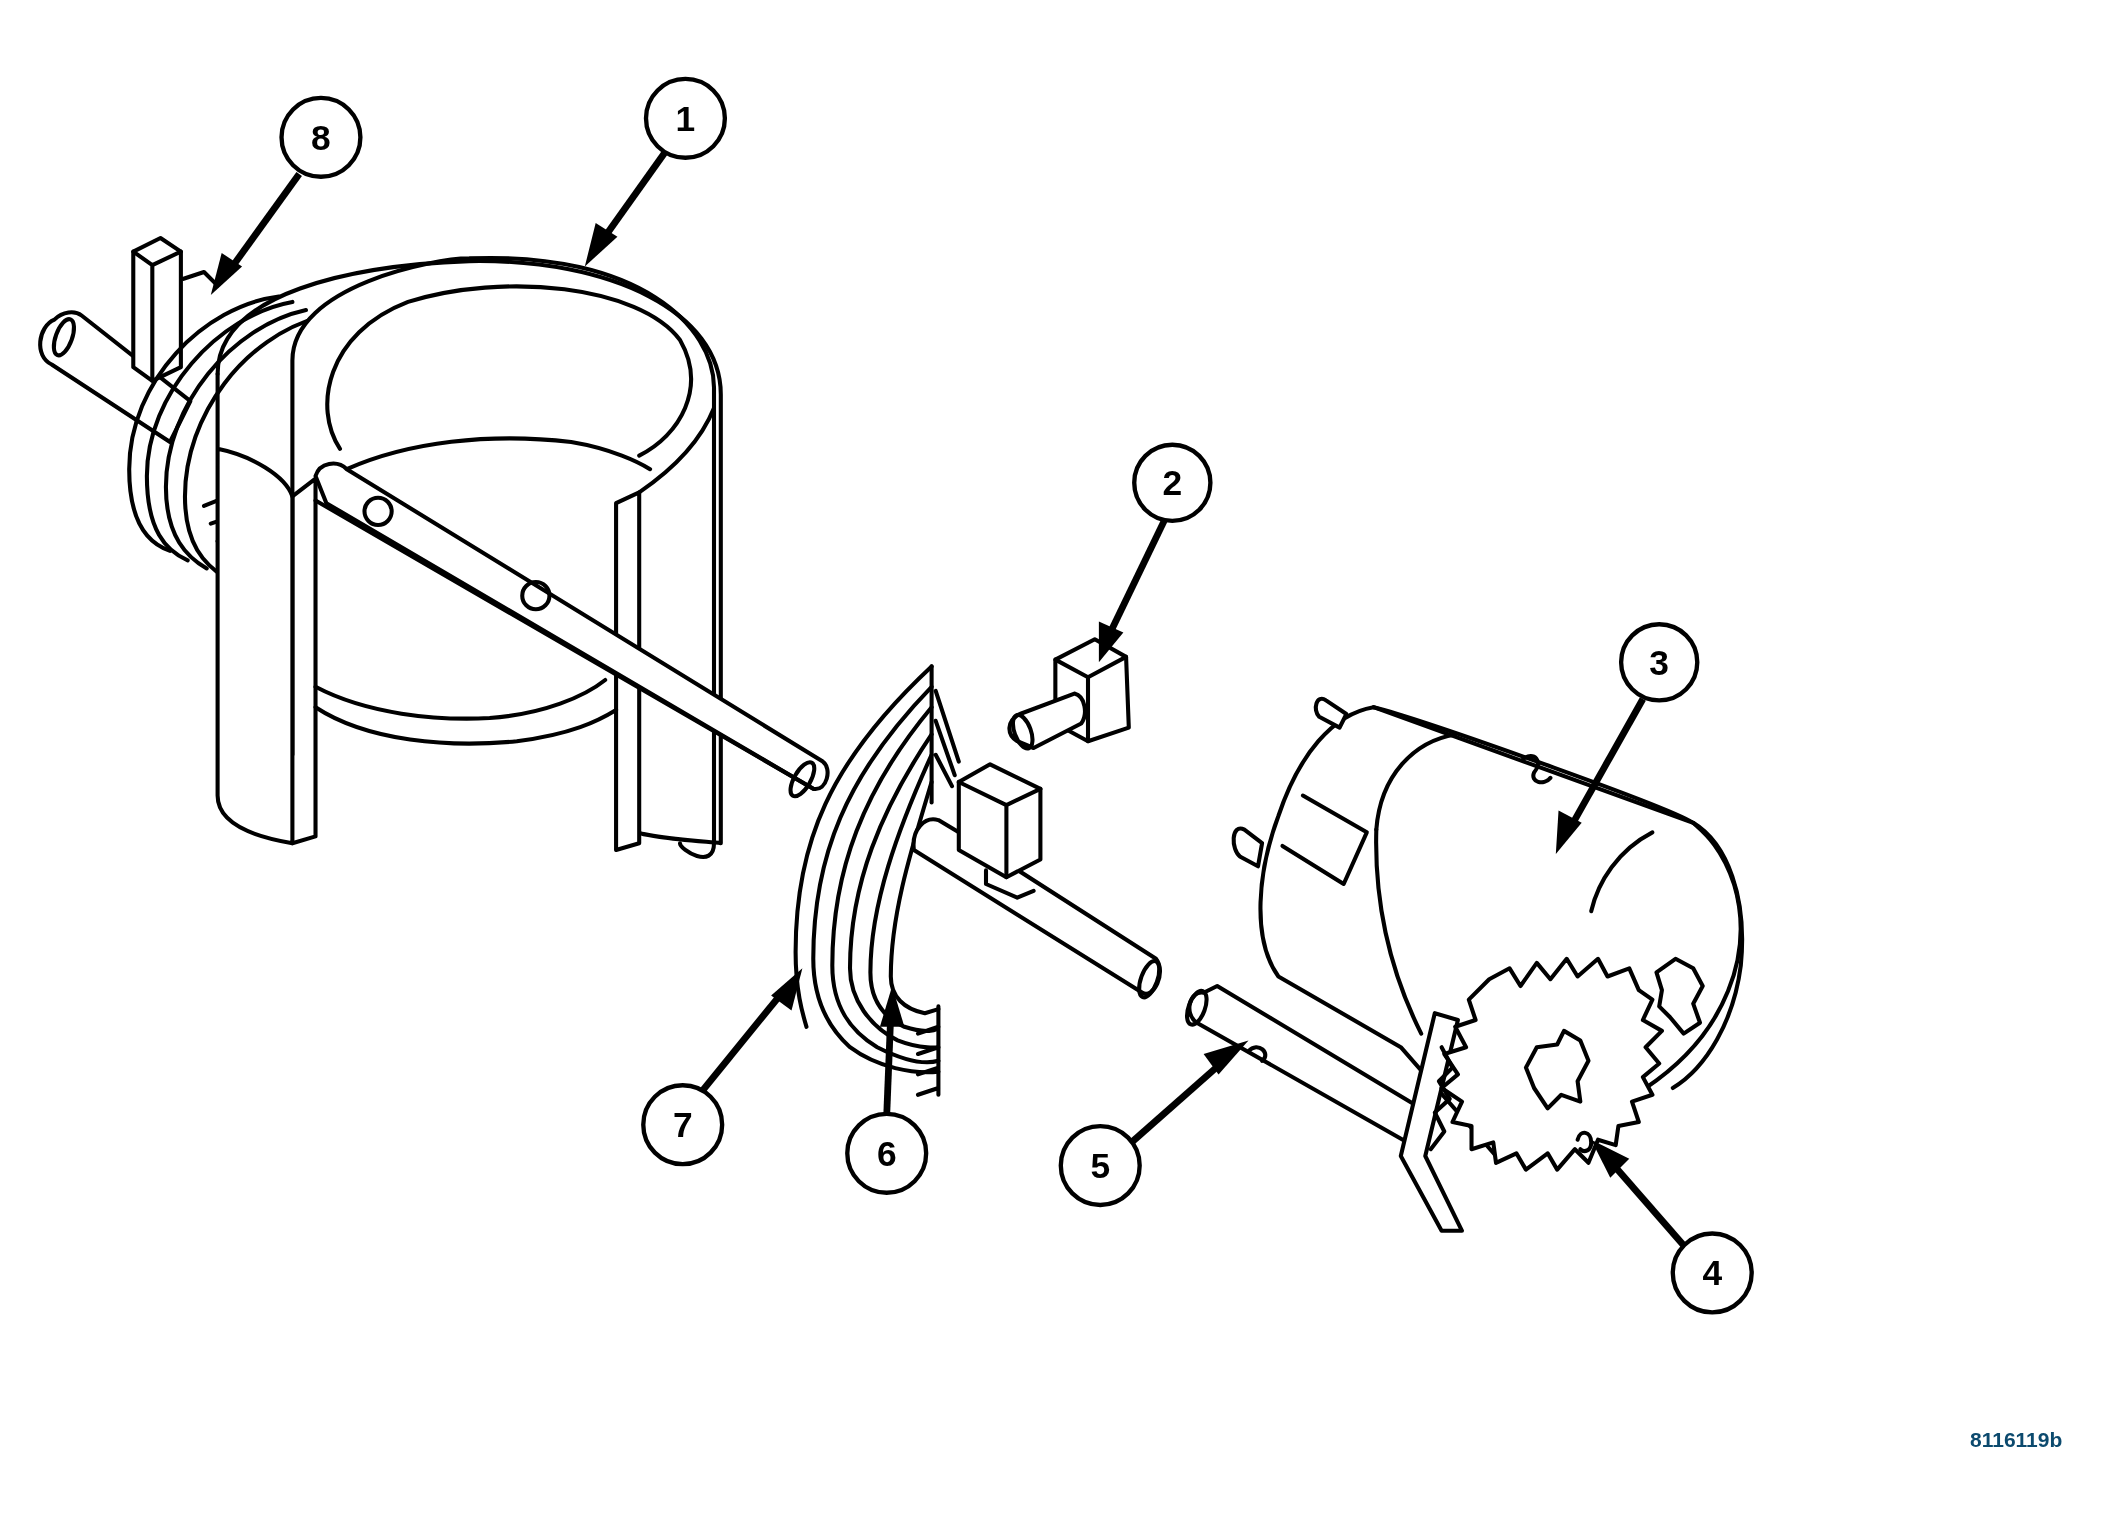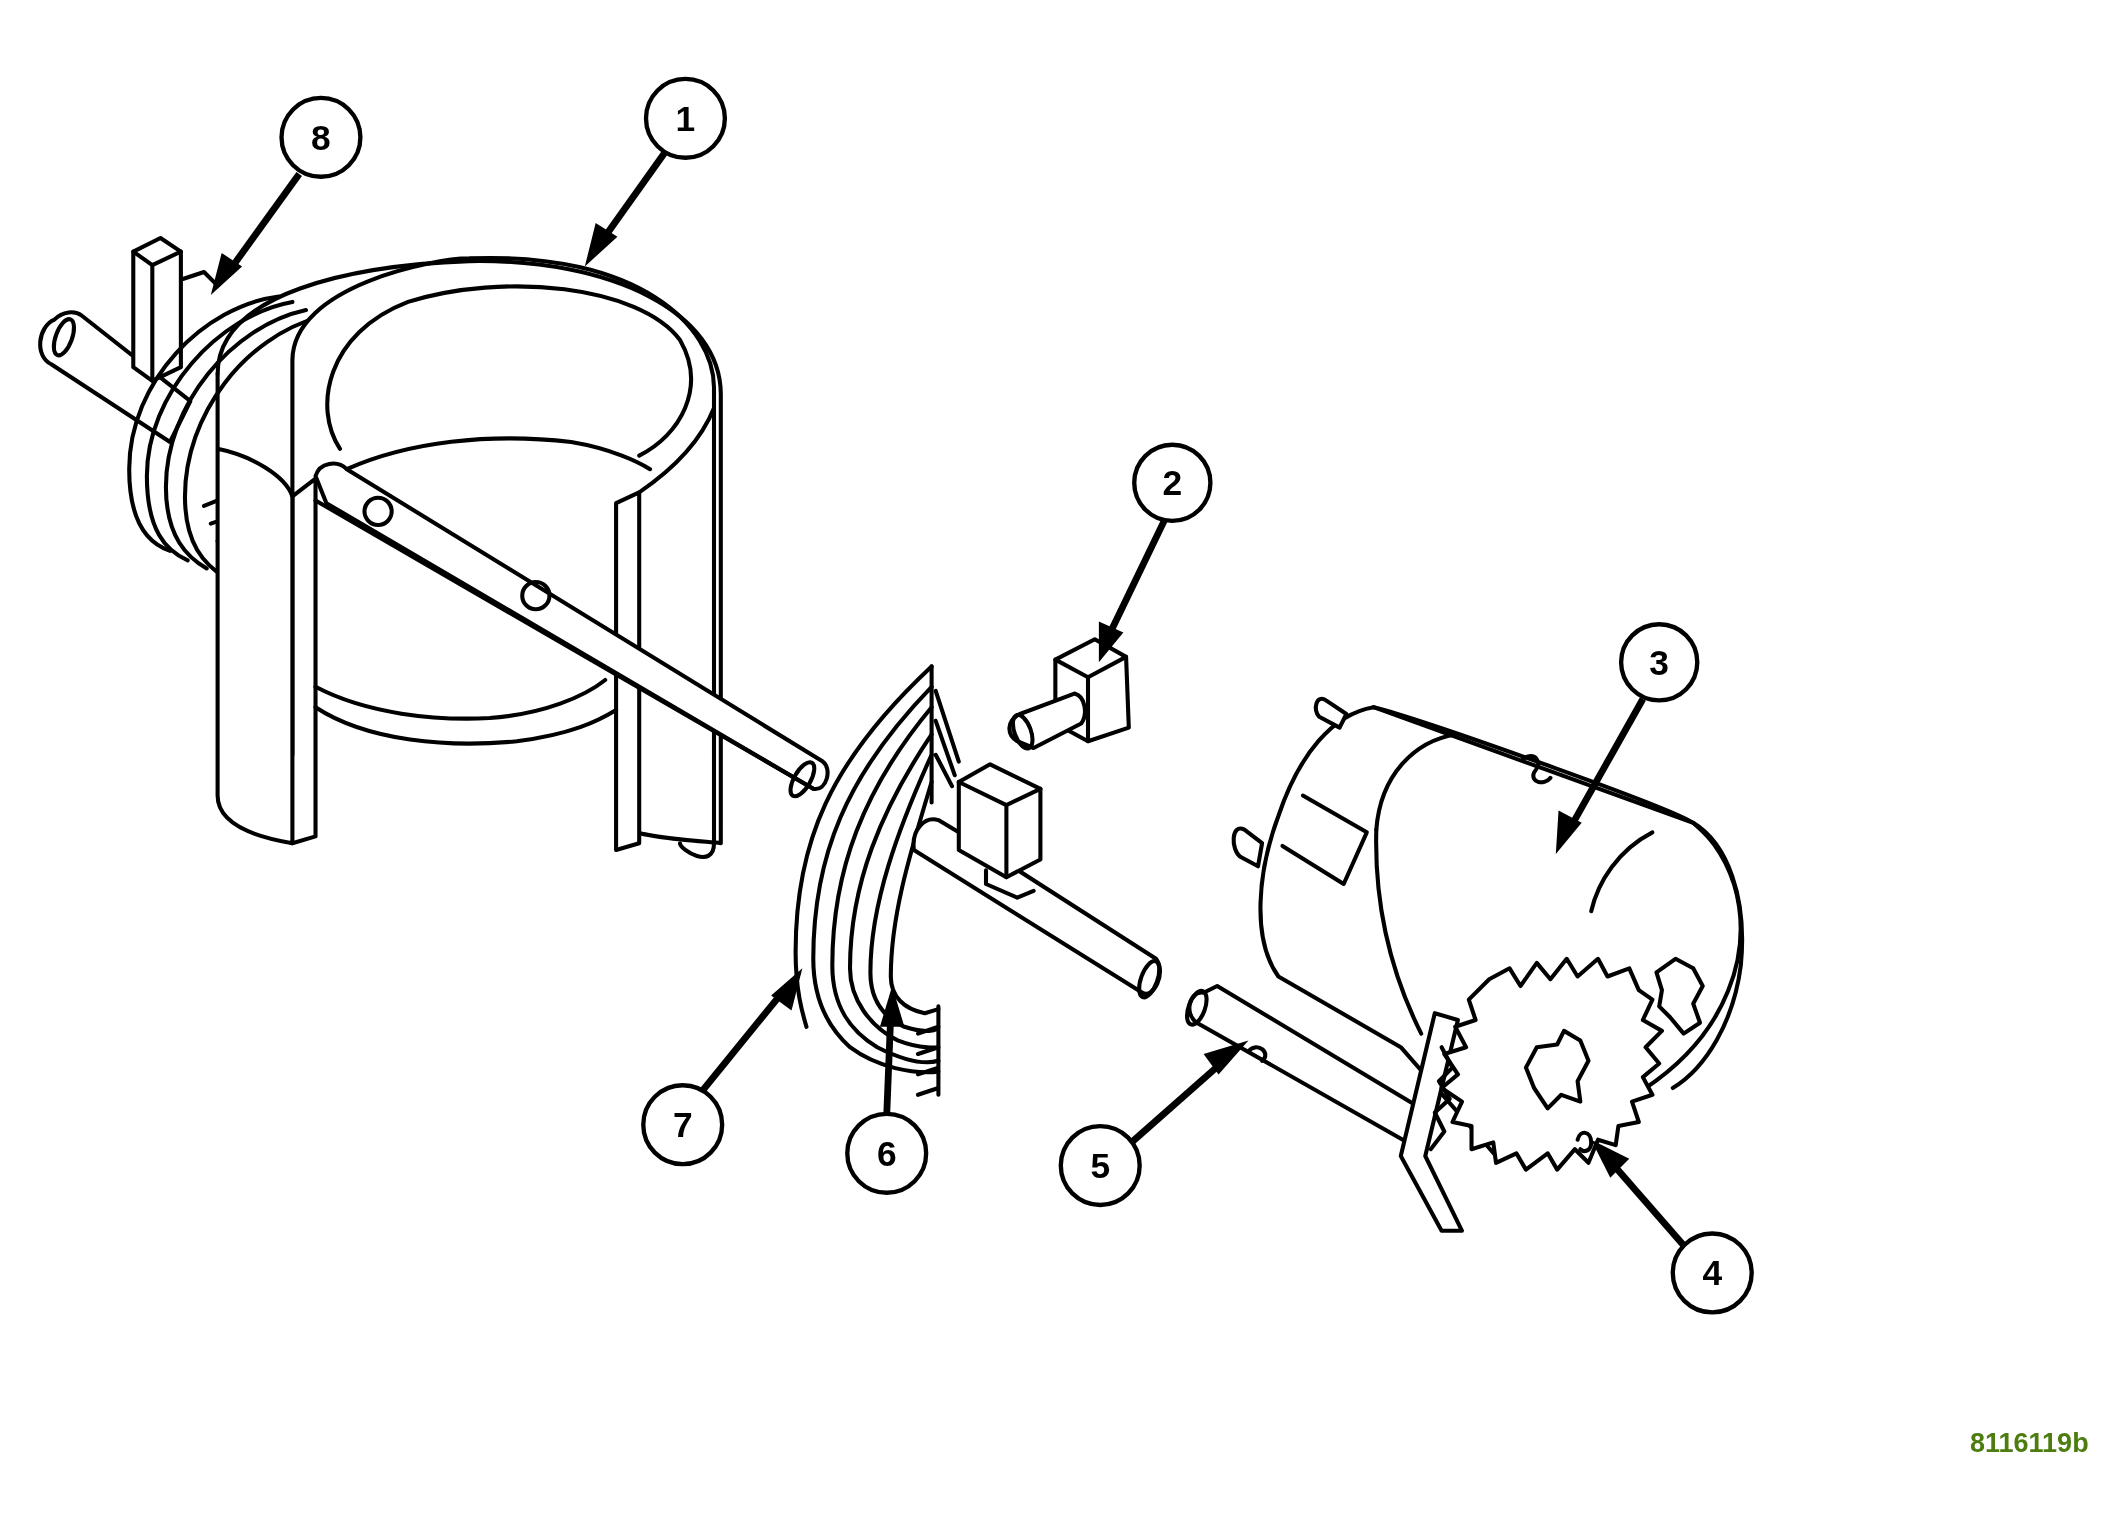--- a/index.html
+++ b/index.html
@@ -4,21 +4,21 @@
 <style>
   html, body { margin: 0; padding: 0; background: #ffffff; }
   body { width: 2122px; height: 1525px; overflow: hidden; position: relative; }
   #diagram { position: absolute; left: 0; top: 0; width: 2122px; height: 1525px; }
   .ln { fill: none; stroke: #000; stroke-width: 3; stroke-linejoin: round; stroke-linecap: round; }
   .lnw { fill: #fff; stroke: #000; stroke-width: 3; stroke-linejoin: round; stroke-linecap: round; }
   .callout-circle { fill: #fff; stroke: #000; stroke-width: 3.2; }
   .callout-text { font-family: "Liberation Sans", sans-serif; font-weight: bold; font-size: 26px; fill: #000; text-anchor: middle; dominant-baseline: central; }
   .leader { stroke: #000; stroke-width: 5; stroke-linecap: butt; }
   .arrowhead { fill: #000; }
-  .fig-id { position: absolute; font-family: "Liberation Sans", sans-serif; font-weight: bold; font-size: 27px; color: #4d7c0f; text-align: center; }
+  .fig-id { position: absolute; font-family: "Liberation Sans", sans-serif; font-weight: bold; font-size: 21px; color: #0c4a6e; text-align: center; }
 </style>
 </head>
 <body>
 
 <svg id="diagram" viewBox="0 0 2122 1525" xmlns="http://www.w3.org/2000/svg">
   <g transform="scale(1.36)">
 
     <g>
 
       <path class="lnw" d="M40,235 C28,240 25,262 38,268 L125,325 L140,295 L60,232 C55,228 46,229 40,235 Z"></path>

